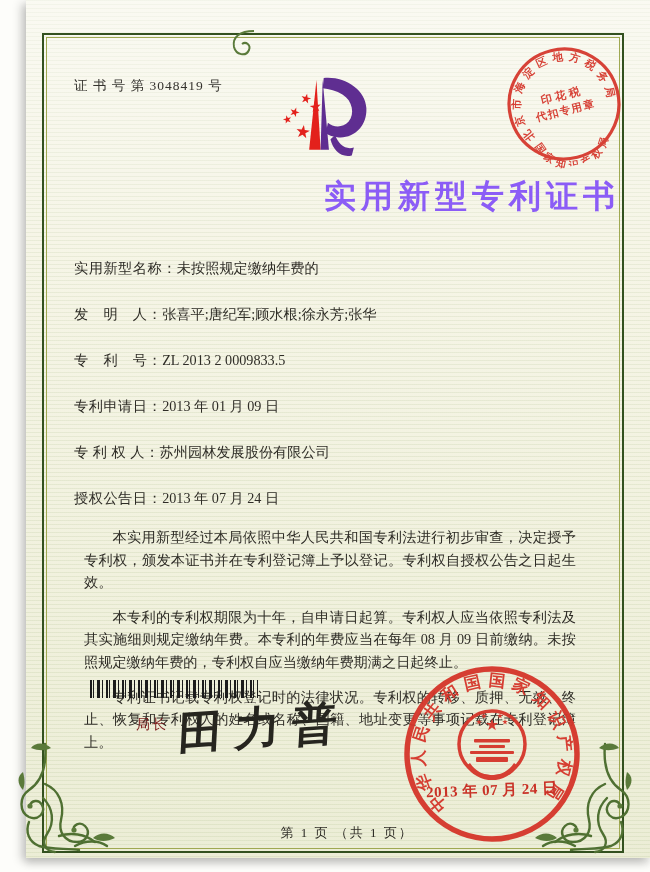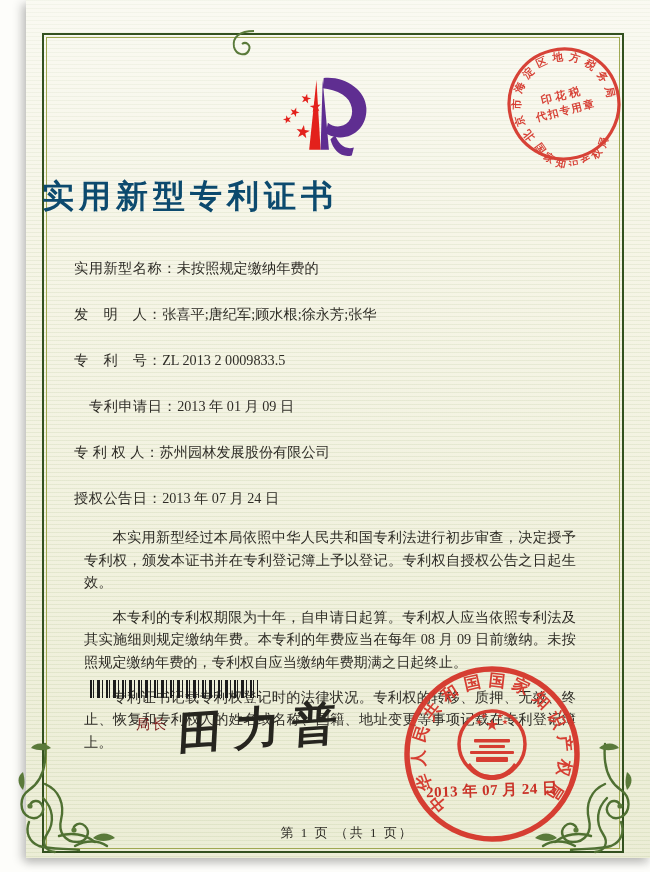--- a/index.html
+++ b/index.html
@@ -13,26 +13,26 @@
       repeating-linear-gradient(180deg, rgba(148,170,110,0.16) 0px, rgba(148,170,110,0.16) 1px, rgba(0,0,0,0) 1px, rgba(0,0,0,0) 4px);
     box-shadow:-5px 3px 9px rgba(0,0,0,0.18), 0 6px 8px rgba(0,0,0,0.12);}
 
   .frame-outer{position:absolute;left:42px;top:33px;width:578px;height:816px;border:2.5px solid #33511f;}
   .frame-inner{position:absolute;left:2px;top:2px;right:2px;bottom:2px;border:1.5px solid #9fa851;}
 
   .cert-number{position:absolute;left:74px;top:77px;font-size:13.5px;color:#35332e;letter-spacing:1px;}
 
   .logo{position:absolute;left:279px;top:69px;width:104px;height:100px;}
 
-  .title{position:absolute;left:42px;top:175px;width:578px;text-align:left;
-    font-size:32px;font-weight:700;color:#0c4a6e;letter-spacing:5px;}
+  .title{position:absolute;left:42px;top:175px;width:578px;text-align:right;
+    font-size:32px;font-weight:700;color:#8b5cf6;letter-spacing:5px;}
 
   .field-row{position:absolute;left:74px;width:500px;font-size:14.2px;color:#2e2c26;white-space:nowrap;}
   .field-row .lbl{letter-spacing:0.5px;}
-  .f0{top:259px;} .f1{top:305px;} .f2{top:351px;} .f3{top:397px;margin-left:15px;} .f4{top:443px;} .f5{top:489px;}
+  .f0{top:259px;} .f1{top:305px;} .f2{top:351px;} .f3{top:397px;} .f4{top:443px;} .f5{top:489px;}
 
   .paras{position:absolute;left:72px;top:514px;width:516px;}
   .paras p{margin:12px;padding:0;font-size:14.2px;line-height:22.6px;color:#2e2c26;
     text-indent:2em;text-align:justify;}
 
   .barcode{position:absolute;left:90px;top:680px;width:168px;height:18px;
     background:repeating-linear-gradient(90deg,
       #1c1c1c 0px,#1c1c1c 2px, transparent 2px,transparent 3.5px,
       #1c1c1c 3.5px,#1c1c1c 4.5px, transparent 4.5px,transparent 7px,
       #1c1c1c 7px,#1c1c1c 10px, transparent 10px,transparent 12px,
@@ -63,20 +63,21 @@
   <div class="frame-outer">
     <div class="frame-inner"></div>
   </div>
 
   <svg width="0" height="0" style="position:absolute">
     <defs>
       <path id="star" d="M0,-1 L0.225,-0.31 0.95,-0.31 0.365,0.118 0.59,0.81 0,0.382 -0.59,0.81 -0.365,0.118 -0.95,-0.31 -0.225,-0.31 Z"></path>
     </defs>
   </svg>
 
+  <div class="cert-number">证 书 号 第 3048419 号</div>
 
   <svg class="logo" viewBox="0 0 100 95">
     <g fill="#e3211c">
       <use href="#star" xlink:href="#star" transform="translate(26,28) rotate(12) scale(5)"></use>
       <use href="#star" xlink:href="#star" transform="translate(35,36) rotate(-8) scale(5.6)"></use>
       <use href="#star" xlink:href="#star" transform="translate(15,41) rotate(20) scale(4.8)"></use>
       <use href="#star" xlink:href="#star" transform="translate(8,48) rotate(-14) scale(4.2)"></use>
       <use href="#star" xlink:href="#star" transform="translate(23,60) rotate(8) scale(6.8)"></use>
       <polygon points="36,10 29,77 40,77"></polygon>
     </g>

